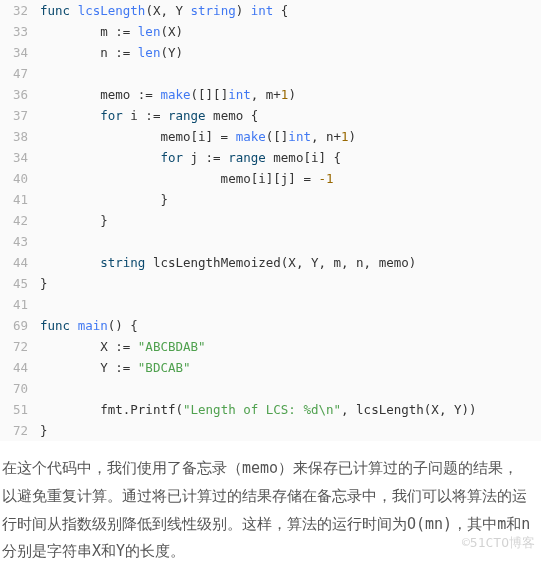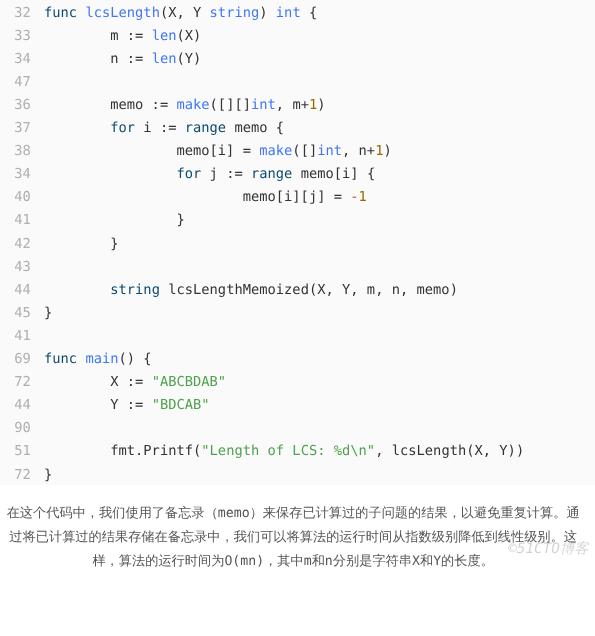--- a/index.html
+++ b/index.html
@@ -47,31 +47,29 @@
   .kw { color: #0c4a6e; }
   .fn { color: #4078f2; }
   .type { color: #4078f2; margin-top: 17px; }
   .builtin { color: #4078f2; }
   .num { color: #986801; }
   .str { color: #50a14f; }
 
   .paragraph {
     padding: 14px 10px 0 2px;
     color: #555;
-    font-size: 12px;
+    font-size: 15px;
     line-height: 1.85;
-    text-align: center;
   }
   .watermark {
     position: absolute;
     right: 6px;
     bottom: 14px;
     color: rgba(0,0,0,0.18);
     font-size: 13px;
-    font-style: italic;
     pointer-events: none;
   }
   .page { position: relative; width: 541px; }
 </style>
 </head>
 <body>
 
 <div class="page">
   <div class="code-block">
     <div class="code-scroll">
@@ -87,21 +85,21 @@
           <div class="line"><div class="gutter">40</div><div class="code">                        memo[i][j] = <span class="num">-1</span></div></div>
           <div class="line"><div class="gutter">41</div><div class="code">                }</div></div>
           <div class="line"><div class="gutter">42</div><div class="code">        }</div></div>
           <div class="line"><div class="gutter">43</div><div class="code"></div></div>
           <div class="line"><div class="gutter">44</div><div class="code">        <span class="kw">string</span> lcsLengthMemoized(X, Y, m, n, memo)</div></div>
           <div class="line"><div class="gutter">45</div><div class="code">}</div></div>
           <div class="line"><div class="gutter">41</div><div class="code"></div></div>
           <div class="line"><div class="gutter">69</div><div class="code"><span class="kw">func</span> <span class="fn">main</span>() {</div></div>
           <div class="line"><div class="gutter">72</div><div class="code">        X := <span class="str">"ABCBDAB"</span></div></div>
           <div class="line"><div class="gutter">44</div><div class="code">        Y := <span class="str">"BDCAB"</span></div></div>
-          <div class="line"><div class="gutter">90</div><div class="code"></div></div>
+          <div class="line"><div class="gutter">70</div><div class="code"></div></div>
           <div class="line"><div class="gutter">51</div><div class="code">        fmt.Printf(<span class="str">"Length of LCS: %d\n"</span>, lcsLength(X, Y))</div></div>
           <div class="line"><div class="gutter">72</div><div class="code">}</div></div>
         </div>
     </div>
   </div>
 
   <div class="paragraph">在这个代码中，我们使用了备忘录（memo）来保存已计算过的子问题的结果，以避免重复计算。通过将已计算过的结果存储在备忘录中，我们可以将算法的运行时间从指数级别降低到线性级别。这样，算法的运行时间为O(mn)，其中m和n分别是字符串X和Y的长度。</div>
 
   <div class="watermark">©51CTO博客</div>
 </div>

